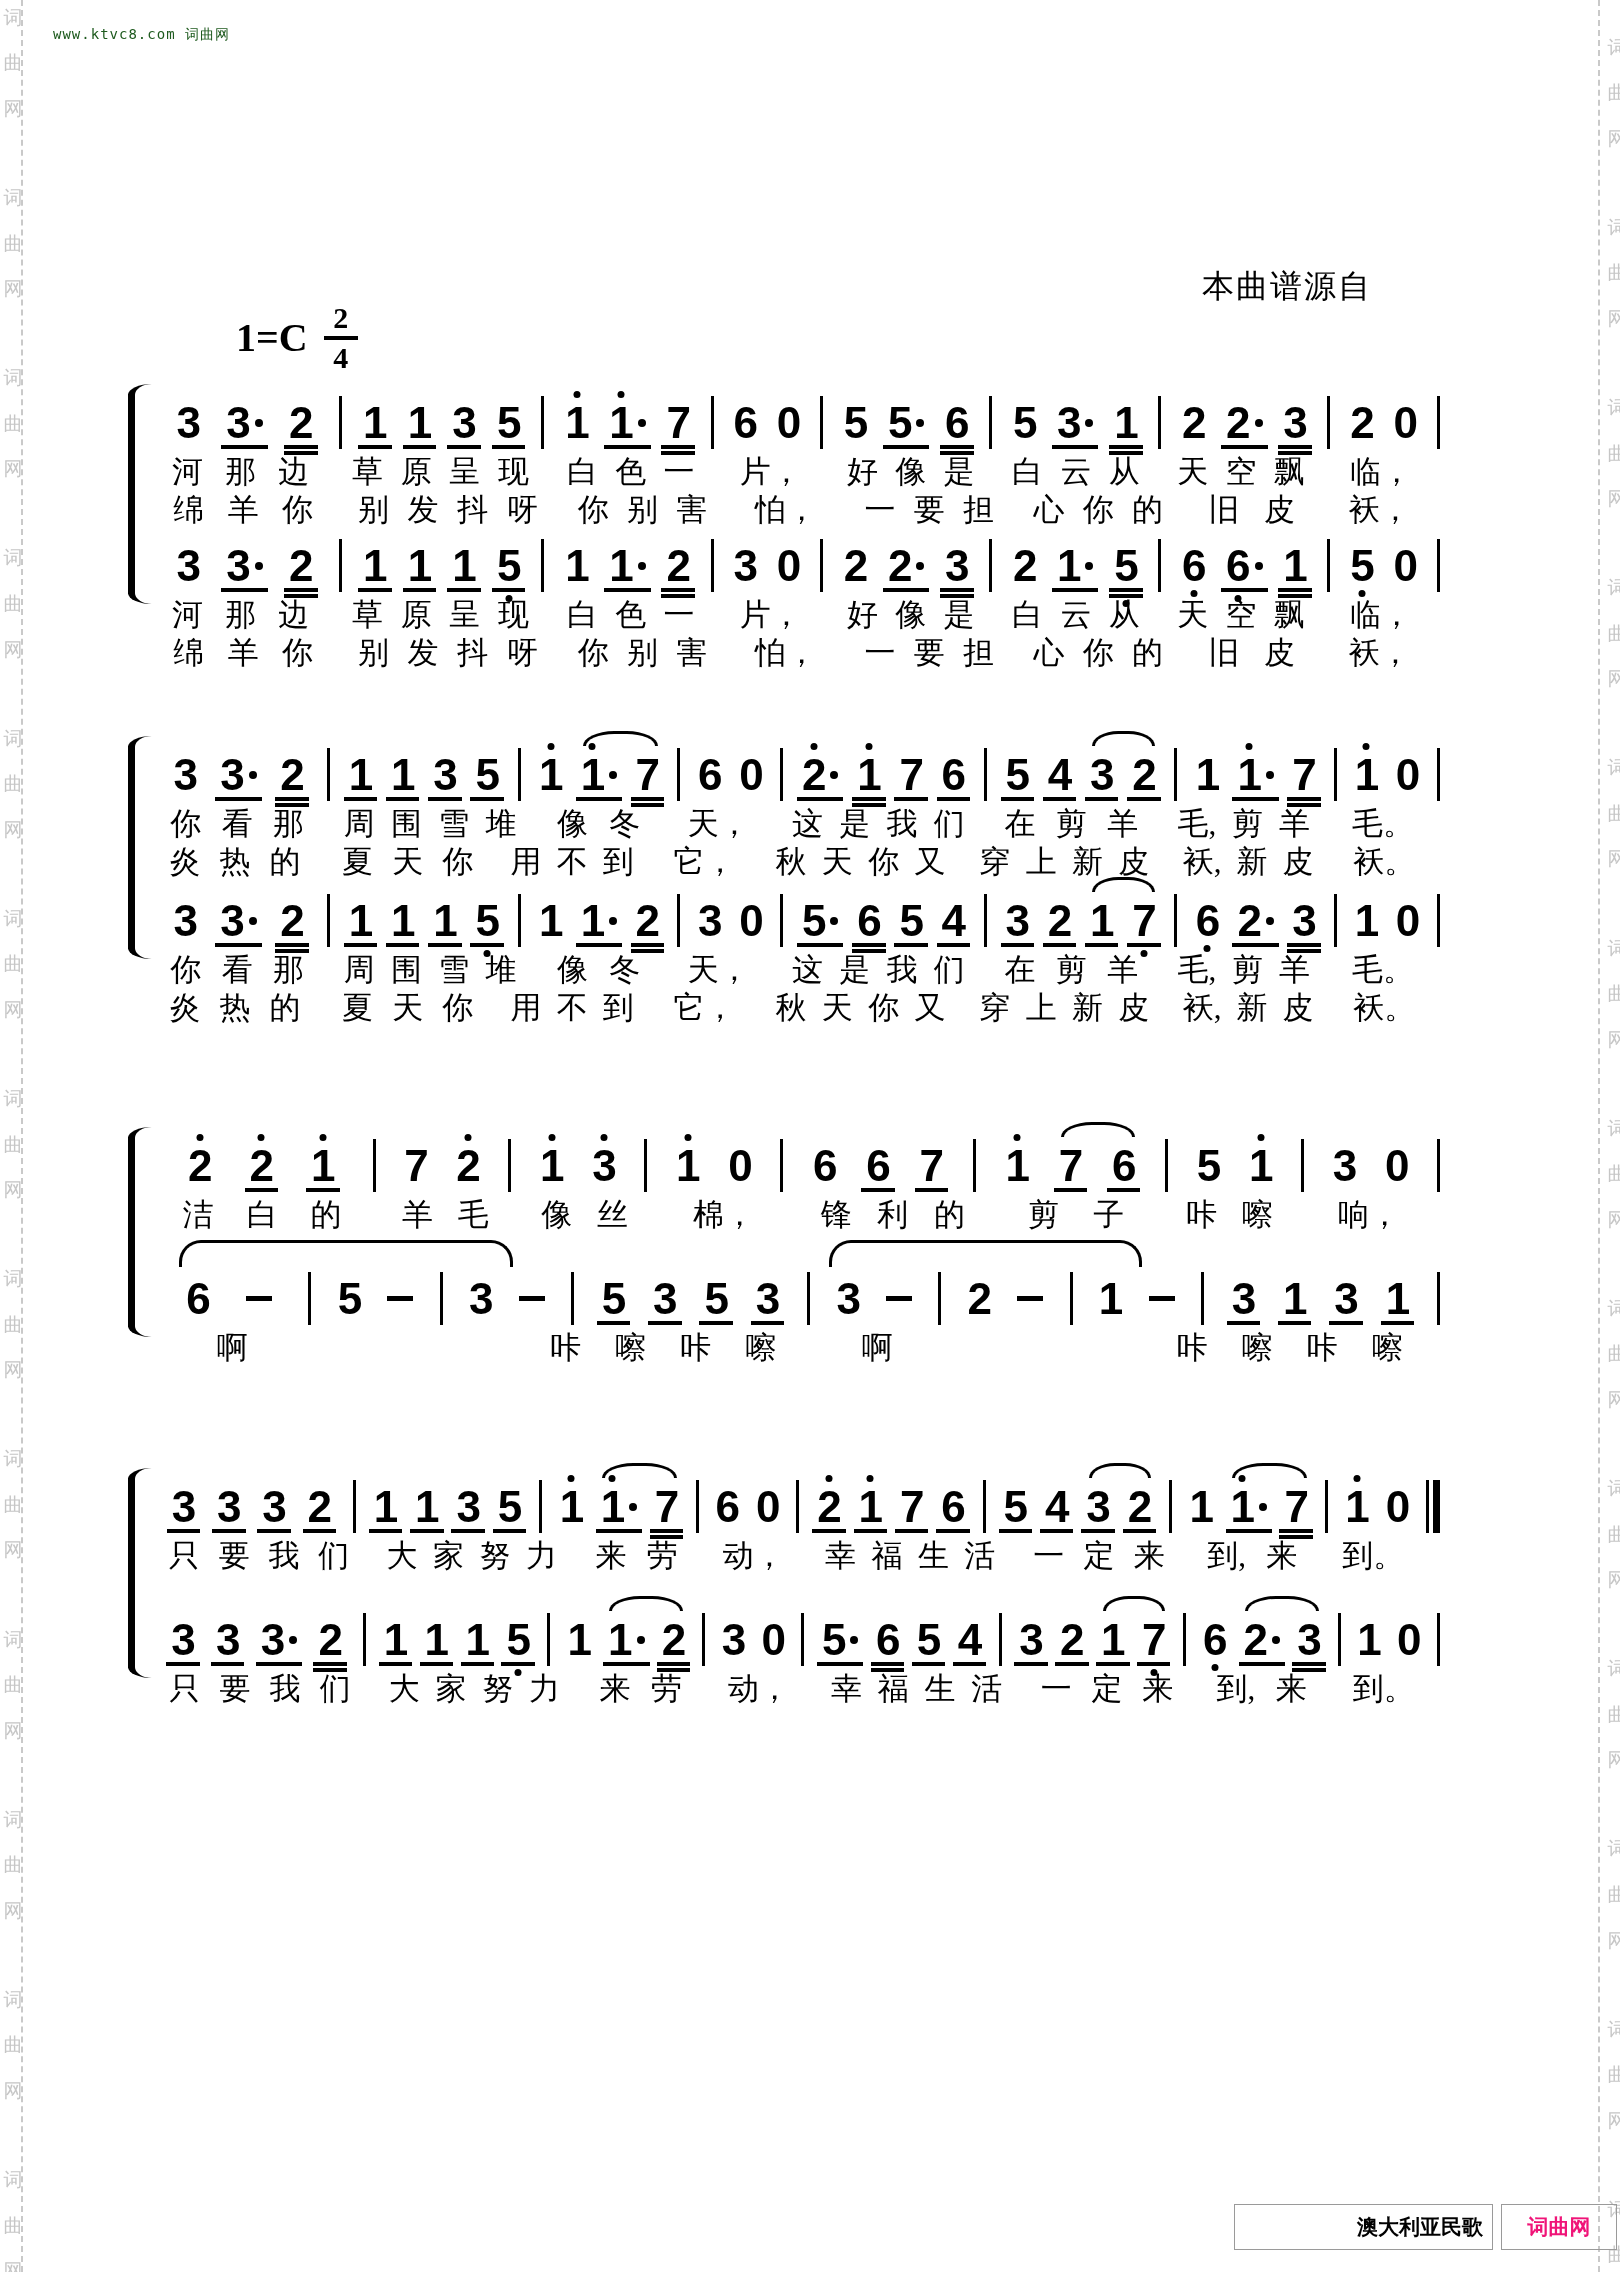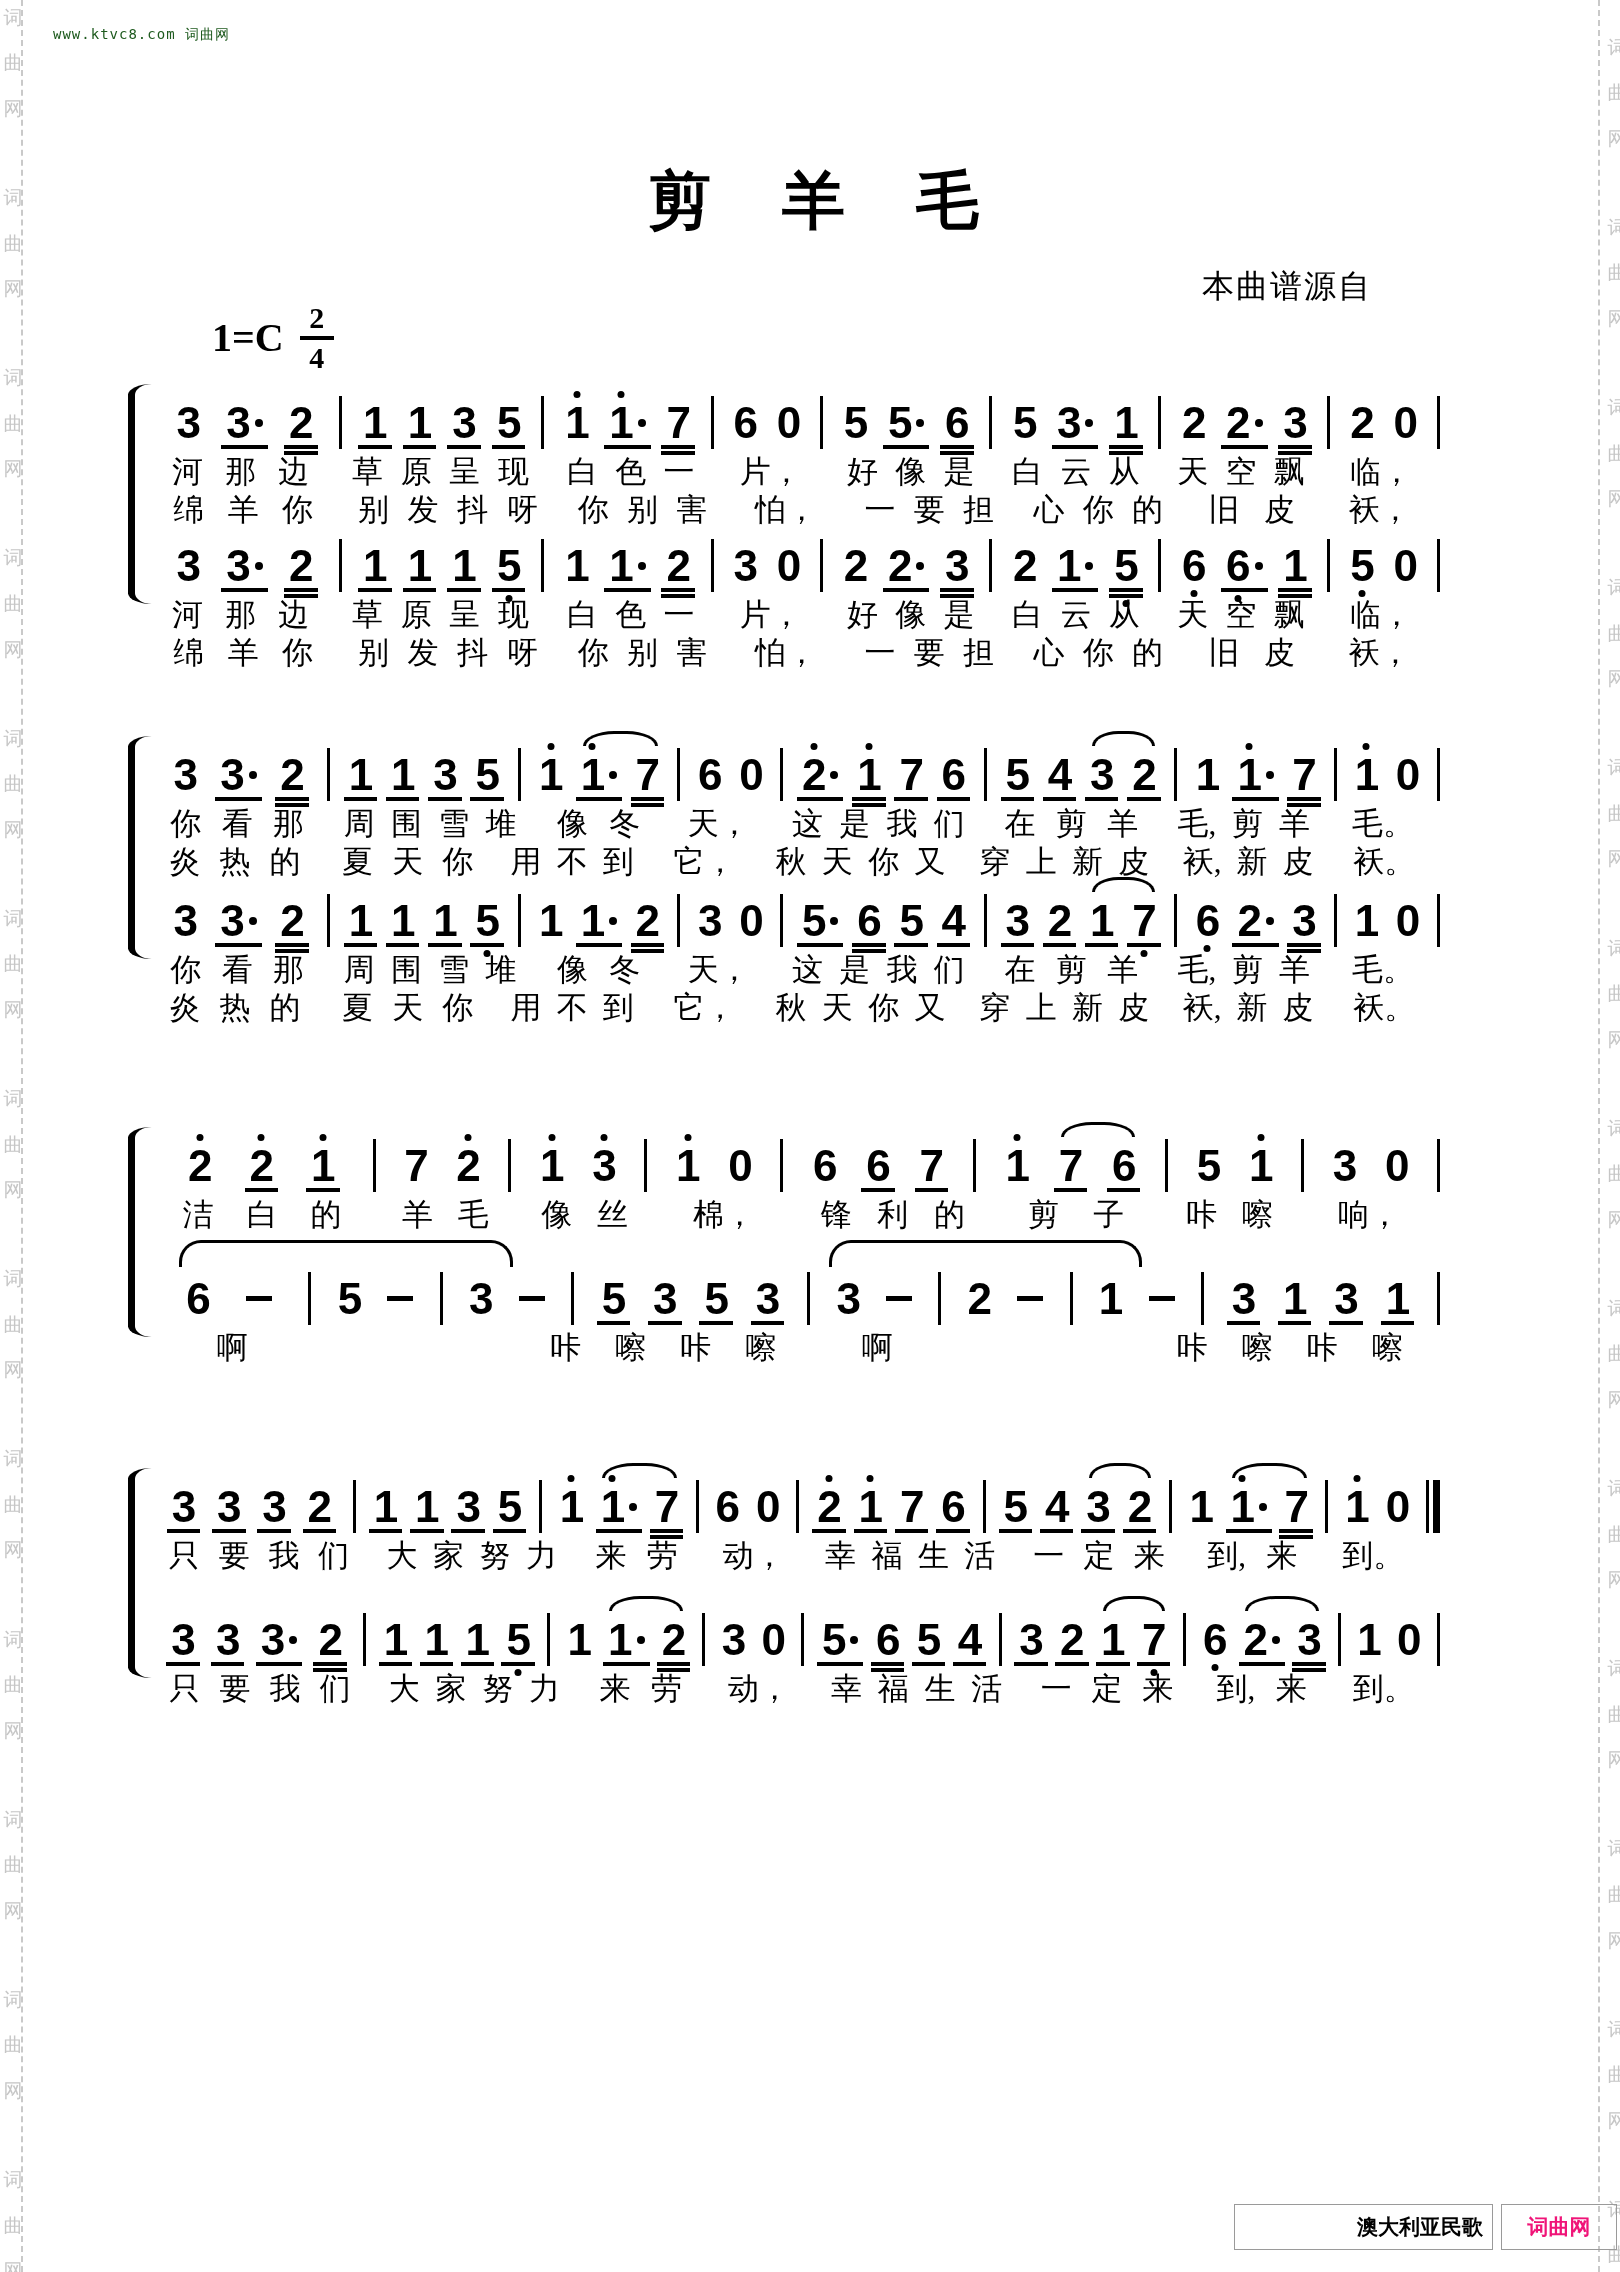--- a/index.html
+++ b/index.html
@@ -13,21 +13,21 @@
   .wm-col { position:absolute; top:0; bottom:0; width:22px; font:19px "DejaVu Serif",serif;
             text-align:center; }
   .wm-col span { position:absolute; left:0; width:22px; line-height:1; }
 
   
   .title  { position:absolute; left:648px; top:170px; font:600 63px/1 "Liberation Serif",serif;
             letter-spacing:71px; white-space:nowrap; }
   .credit { position:absolute; left:1202px; top:267px; font:32px/1.2 "Liberation Serif",serif;
             letter-spacing:2px; }
   .keysig { position:absolute; left:212px; top:303px; display:flex; align-items:center; gap:16px; }
-  .key-label { font:bold 40px/1 "Liberation Serif",serif; }
+  .key-label { font:bold 40px/1 "Liberation Serif",serif;margin-left:24px; }
   .meter { display:flex; flex-direction:column; align-items:center; font:bold 30px/1 "Liberation Serif",serif; }
   .meter .mnum { padding-bottom:3px; }
   .meter .mden { padding-top:3px; }
   .meter-bar { width:34px; height:4px; background:#000; }
 
   
   .system { position:absolute; left:150px; width:1290px; }
   .brace { position:absolute; left:-22px; width:7px; background:#000; }
   .brace::before, .brace::after { content:""; position:absolute; left:0; width:17px; height:11px; }
   .brace::before { top:-10px;  border-left:7px solid #000; border-top-left-radius:100% 100%; }
@@ -147,21 +147,20 @@
       <span style="top: 1839px;">词</span>
       <span style="top: 1885px;">曲</span>
       <span style="top: 1931px;">网</span>
       <span style="top: 2020px;">词</span>
       <span style="top: 2065px;">曲</span>
       <span style="top: 2111px;">网</span>
       <span style="top: 2200px;">词</span>
       <span style="top: 2245px;">曲</span>
     </div>
 
-  <div class="title">剪羊毛</div>
   <div class="credit">本曲谱源自</div>
 
   <div class="keysig">
     <span class="key-label">1=C</span>
     <span class="meter">
       <span class="mnum">2</span>
       <span class="meter-bar"></span>
       <span class="mden">4</span>
     </span>
   </div>

